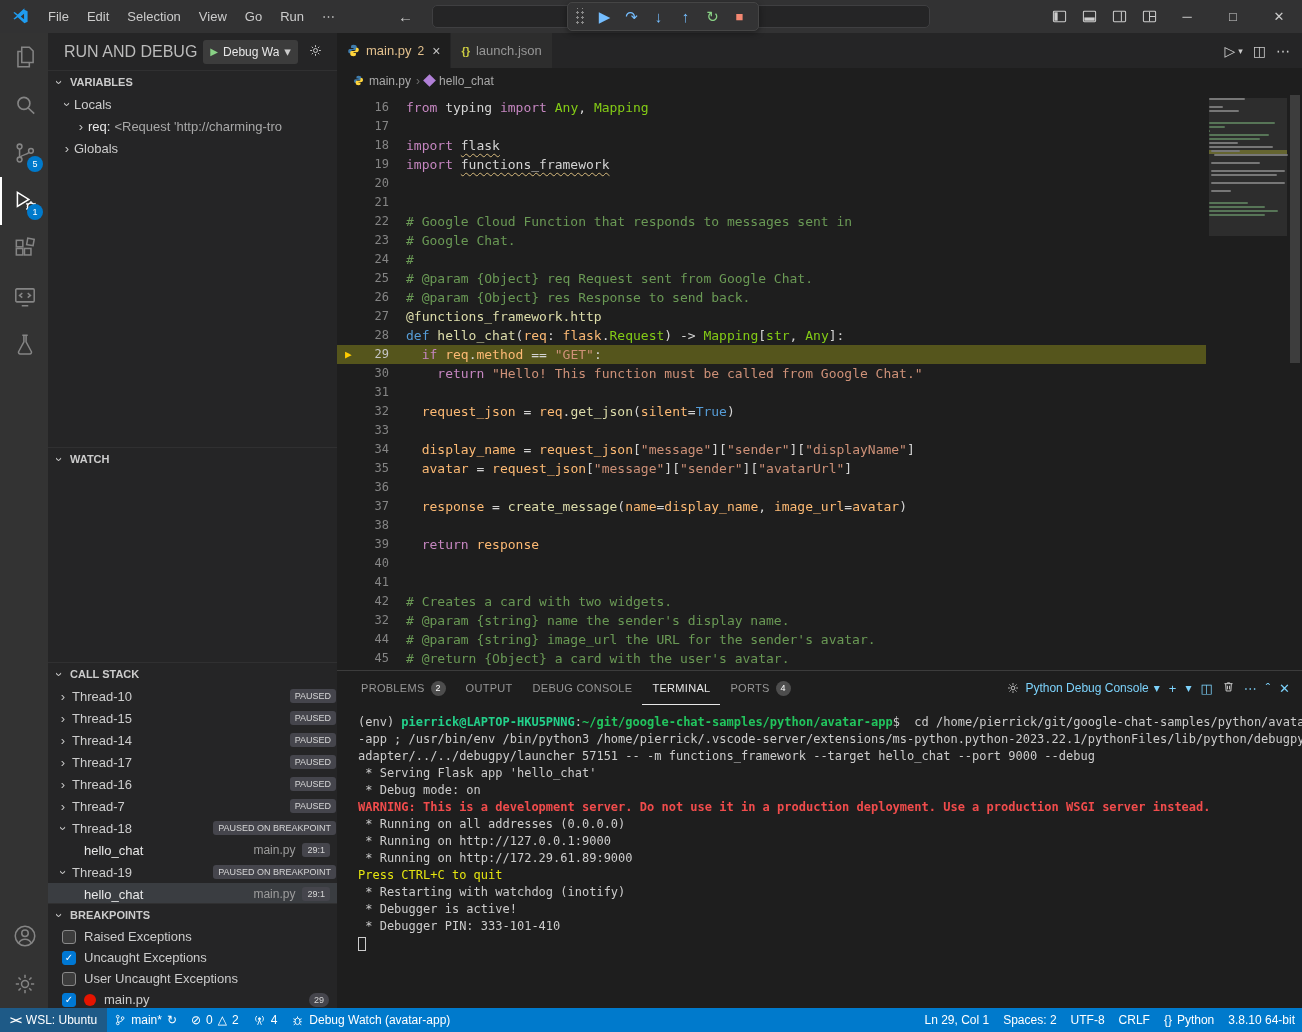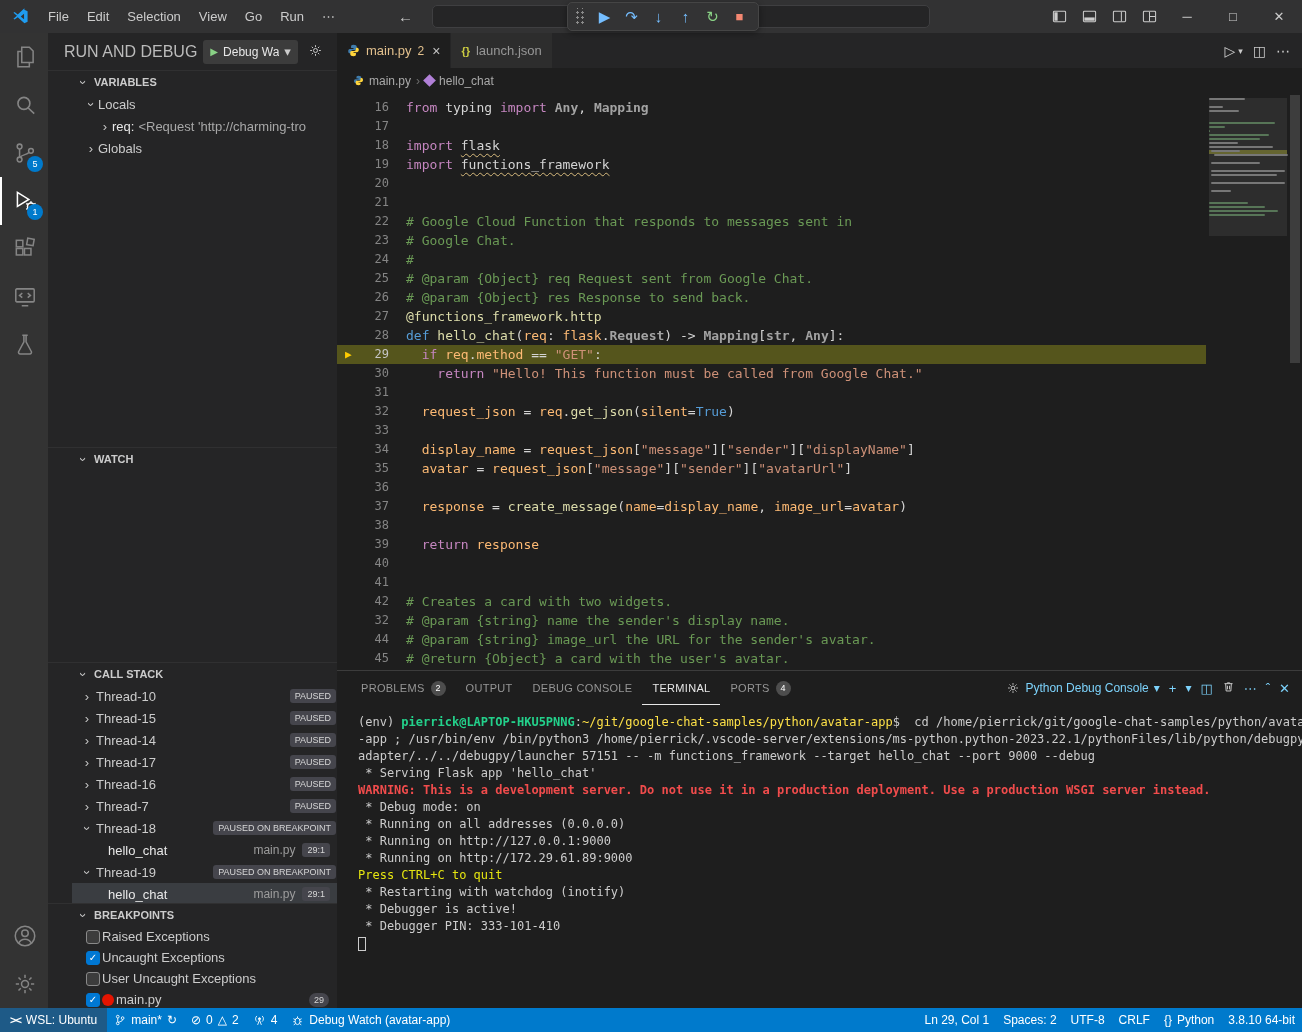--- a/index.html
+++ b/index.html
@@ -38,40 +38,40 @@
   .ab-bottom { margin-top:auto; }
 
   
   .sidebar { width:289px; background:#252526; flex:none; display:flex; flex-direction:column; overflow:hidden; font-size:13px; }
   .sb-header { height:37px; display:flex; align-items:center; padding:0 8px 0 16px; gap:6px; flex:none; }
   .sb-title { font-size:16px; color:#bbbbbb; white-space:nowrap;text-align:right; }
   .cfg-select { height:24px; background:#3c3c3c; border-radius:3px; display:flex; align-items:center; gap:5px; padding:0 7px; max-width:112px; }
   .cfg-select .play { color:#89d185; font-size:10px; }
   .cfg-select .lbl { font-size:12px; color:#e8e8e8; white-space:nowrap; overflow:hidden; }
   .icon-btn { color:#c5c5c5; font-size:14px; padding:2px 4px; }
-  .section { border-top:1px solid #303031; overflow:hidden;padding-left:24px; }
+  .section { border-top:1px solid #303031; overflow:hidden; }
   .section-header { height:22px; display:flex; align-items:center; gap:4px; padding-left:4px;
     font-size:11px; font-weight:bold; color:#cccccc; }
   .chev { display:inline-block; color:#c5c5c5; font-size:13px; width:14px; text-align:center;
     font-weight:normal; transition:none; }
   .chev.open { transform:rotate(90deg); }
   .srow { height:22px; display:flex; align-items:center; white-space:nowrap; overflow:hidden; }
   .srow .chev { flex:none; }
   .indent1 { padding-left:12px; } .indent2 { padding-left:26px; }
   .var-name { color:#e8e8e8; margin-right:4px; }
   .var-val { color:#a8a8a8; overflow:hidden; text-overflow:ellipsis; }
   .cs-row { height:22px; display:flex; align-items:center; padding-left:8px; }
   .cs-name { color:#cccccc; margin-left:2px; }
   .badge { background:#45454c; color:#d6d6d6; font-size:9px; border-radius:3px; padding:2px 5px; white-space:nowrap; }
   .cs-row .badge { margin-left:auto; margin-right:1px; }
   .cs-frame { height:22px; display:flex; align-items:center; padding-left:36px; padding-right:7px; }
   .cs-frame.sel { background:#3a3d41; }
   .cs-fname { color:#e8e8e8; }
   .cs-file { margin-left:auto; color:#9d9d9d; font-size:12px; margin-right:7px; }
-  .bp-row { height:21px; display:flex; align-items:center; gap:2px; padding:0 8px 0 14px; }
+  .bp-row { height:21px; display:flex; align-items:center; gap:8px; padding:0 8px 0 14px; }
   .cb { width:14px; height:14px; border:1px solid #8a8a8a; border-radius:3px; background:#3c3c3c; flex:none;
     display:flex; align-items:center; justify-content:center; font-size:10px; color:#fff; }
   .cb.on { background:#0078d4; border-color:#0078d4; }
   .bp-dot { width:12px; height:12px; border-radius:50%; background:#e51400; flex:none; }
   .bp-label { white-space:nowrap; overflow:hidden; }
   .bp-row .badge { margin-left:auto; border-radius:8px; }
 
   
   .editor-region { flex:1; display:flex; flex-direction:column; min-width:0; }
   .tabbar { height:35px; background:#252526; display:flex; align-items:stretch; flex:none; }
@@ -89,21 +89,21 @@
 
   .code-wrap { flex:1; position:relative; overflow:hidden; background:#1e1e1e; padding-top:5px;
     font-family:"DejaVu Sans Mono", monospace; font-size:13px; }
   .code-row { height:19px; line-height:19px; display:flex; white-space:pre; width:calc(100% - 96px); position:relative; }
   .code-row.current { background:#55551c; }
   .gutter { width:56px; flex:none; text-align:right; padding-right:4px; color:#858585; font-size:12px; position:relative; }
   .code-row.current .gutter { color:#c6c6c6; }
   .exec-arrow { position:absolute; left:8px; top:0; color:#ffcc00; font-size:11px; }
   .code-text { margin-left:13px; }
   .tok-kw  { color:#c586c0; } .tok-def { color:#569cd6; } .tok-fn { color:#dcdcaa; }
-  .tok-type{ color:#a3a3a3;font-weight:bold; } .tok-str { color:#ce9178; } .tok-com{ color:#6a9955; }
+  .tok-type{ color:#84cc16; } .tok-str { color:#ce9178; } .tok-com{ color:#6a9955; }
   .tok-var { color:#fdba74; } .tok-txt { color:#d4d4d4; }
   .tok-warn{ color:#d4d4d4; text-decoration:underline wavy #d7ba7d 1px; text-underline-offset:3px; }
 
   .minimap { position:absolute; top:5px; right:15px; width:78px; }
   .mm-row { height:4px; width:100%; }
   .mm-bar { display:block; height:2px; border-radius:1px; }
   .mm-code { background:#6d6d6d; } .mm-com { background:#4b6b4b; }
   .mm-row.cur { background:#5a5a22; }
   .minimap-slider { position:absolute; top:5px; right:15px; width:78px; height:138px; background:rgba(255,255,255,.07); }
   .vscroll { position:absolute; top:0; right:0; width:14px; bottom:0; }
@@ -114,21 +114,21 @@
   .panel-tabs { height:34px; display:flex; align-items:center; padding-left:14px; flex:none; }
   .ptab { display:flex; align-items:center; gap:6px; padding:0 10px; height:100%; font-size:11px; color:#969696; letter-spacing:.3px; }
   .ptab.active { color:#e7e7e7; box-shadow:inset 0 -1px 0 #e7e7e7; }
   .pbadge { background:#4d4d4d; color:#fff; font-size:9px; min-width:15px; height:15px; border-radius:8px;
     display:flex; align-items:center; justify-content:center; padding:0 3px; }
   .panel-right { margin-left:auto; display:flex; align-items:center; gap:9px; padding-right:12px; color:#7dd3fc; font-size:12px; }
   .panel-right .glyph { font-size:13px; }
   .console-label { display:flex; align-items:center; gap:5px; }
   .terminal { flex:1; padding:9px 0 0 21px; font-family:"DejaVu Sans Mono", monospace; font-size:12px; overflow:hidden; }
   .t-line { height:17px; line-height:17px; white-space:pre; overflow:hidden; }
-  .t-d { color:#cccccc; } .t-g { color:#23d18b; font-weight:bold; } .t-b { color:#fde047; font-weight:normal; }
+  .t-d { color:#cccccc; } .t-g { color:#23d18b; font-weight:bold; } .t-b { color:#22c55e; font-weight:bold; }
   .t-r { color:#f14c4c; font-weight:bold; } .t-y { color:#e5e510; }
   .t-cursor { display:inline-block; width:8px; height:14px; border:1px solid #cccccc; vertical-align:middle; }
 
   
   .statusbar { height:24px; background:#007acc; color:#ffffff; display:flex; align-items:stretch; font-size:12px; flex:none; }
   .sb-item { display:flex; align-items:center; gap:5px; padding:0 7px; white-space:nowrap; }
   .sb-remote { background:#1e5a87; padding:0 10px; }
   .remote-glyph { font-weight:bold; font-size:11px; letter-spacing:-1px; }
   .sb-right { margin-left:auto; display:flex; }
   .glyph12 { font-size:12px; }
@@ -581,22 +581,22 @@
             <span class="glyph">⋯</span>
             <span class="glyph">ˆ</span>
             <span class="glyph">✕</span>
           </div>
         </div>
         <div class="terminal" id="terminal">
             <div class="t-line"><span class="t-d">(env) </span><span class="t-g">pierrick@LAPTOP-HKU5PNNG</span><span class="t-d">:</span><span class="t-b">~/git/google-chat-samples/python/avatar-app</span><span class="t-d">$  cd /home/pierrick/git/google-chat-samples/python/avatar</span></div>
             <div class="t-line"><span class="t-d">-app ; /usr/bin/env /bin/python3 /home/pierrick/.vscode-server/extensions/ms-python.python-2023.22.1/pythonFiles/lib/python/debugpy/</span></div>
             <div class="t-line"><span class="t-d">adapter/../../debugpy/launcher 57151 -- -m functions_framework --target hello_chat --port 9000 --debug</span></div>
             <div class="t-line"><span class="t-d"> * Serving Flask app 'hello_chat'</span></div>
+            <div class="t-line"><span class="t-d"> * Debug mode: on</span></div>
             <div class="t-line"><span class="t-r">WARNING: This is a development server. Do not use it in a production deployment. Use a production WSGI server instead.</span></div>
-            <div class="t-line"><span class="t-d"> * Debug mode: on</span></div>
             <div class="t-line"><span class="t-d"> * Running on all addresses (0.0.0.0)</span></div>
             <div class="t-line"><span class="t-d"> * Running on http://127.0.0.1:9000</span></div>
             <div class="t-line"><span class="t-d"> * Running on http://172.29.61.89:9000</span></div>
             <div class="t-line"><span class="t-y">Press CTRL+C to quit</span></div>
             <div class="t-line"><span class="t-d"> * Restarting with watchdog (inotify)</span></div>
             <div class="t-line"><span class="t-d"> * Debugger is active!</span></div>
             <div class="t-line"><span class="t-d"> * Debugger PIN: 333-101-410</span></div>
             <div class="t-line"><span class="t-cursor"></span></div>
           </div>
       </div>

